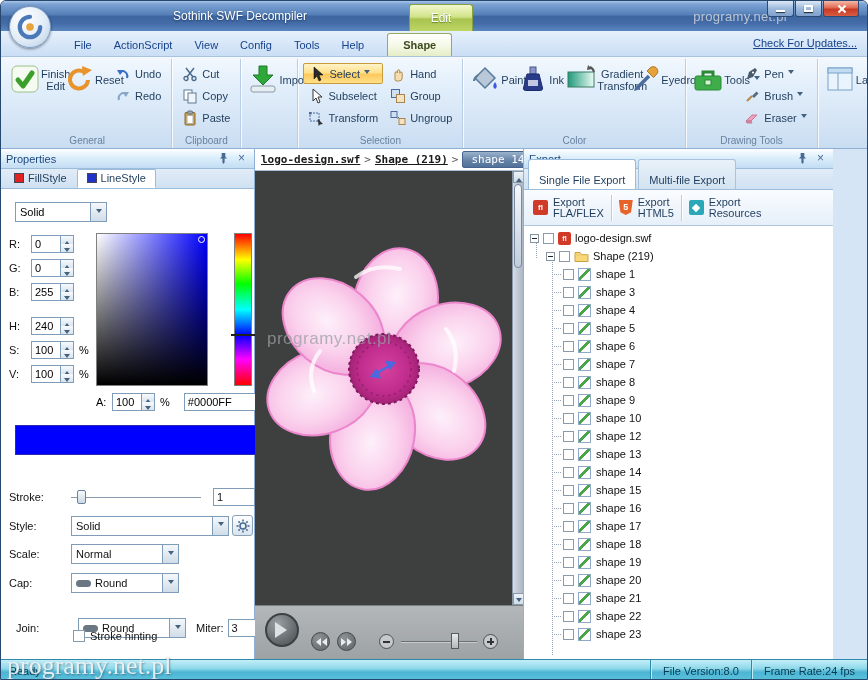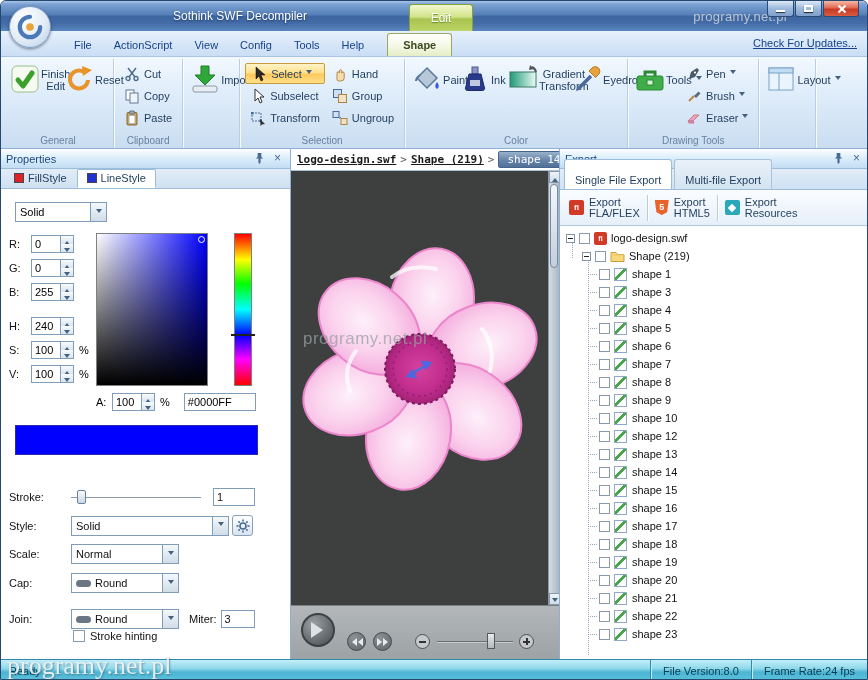--- a/index.html
+++ b/index.html
@@ -53,21 +53,21 @@
   
   .main { display:flex; height:510px; }
 
   
   .panel-hd { height:20px; flex:none; background:linear-gradient(#fdfeff,#ddeffb 45%,#c3ddf3); border-bottom:1px solid #9cbcdc;
               display:flex; align-items:center; padding:0 5px; color:#1e477e; }
   .panel-hd .hd-title { flex:1; }
   .hd-ico { width:15px; height:14px; margin-left:3px; color:#4a6a94; text-align:center; line-height:13px; font-size:12px; }
 
   
-  .props { width:290px; flex:none; background:#eef5fc; border-right:1px solid #8fb0d4; display:flex; flex-direction:column; }
+  .props { width:254px; flex:none; background:#eef5fc; border-right:1px solid #8fb0d4; display:flex; flex-direction:column; }
   .prop-tabs { height:20px; flex:none; display:flex; align-items:flex-end; background:linear-gradient(#e2ecf7,#cfe1f2); border-bottom:1px solid #9cbcdc; padding-left:3px; }
   .ptab { display:flex; align-items:center; padding:2px 9px 3px; color:#1e3c5c; border:1px solid transparent; }
   .ptab.active { background:#fff; border-color:#9cbcdc; border-bottom-color:#fff; border-radius:2px 2px 0 0; }
   .chip { width:10px; height:10px; margin-right:4px; border:1px solid #445; }
   .prop-body { flex:1; background:#fff; position:relative; }
 
   .field { height:18px; border:1px solid #7f9db9; background:#fff; display:flex; align-items:center; padding:0 3px; }
   .spin { width:13px; height:18px; border:1px solid #7f9db9; border-left:none; display:flex; flex-direction:column; }
   .spin i { flex:1; background:linear-gradient(#f8fafc,#d8e4ee); position:relative; }
   .spin i::after { content:''; position:absolute; left:3px; border:3px solid transparent; }
@@ -229,20 +229,36 @@
               <path d="M9 17 l5 6 L23 10" stroke="#3aa02a" stroke-width="5" fill="none" stroke-linecap="round" stroke-linejoin="round"></path>
             </svg></span>
         <span>Finish Edit</span>
       </div>
       <div class="bigbtn w46">
         <span class="bicon"><svg viewBox="0 0 32 32" width="32" height="32">
               <path d="M25 17 a9 9 0 1 1 -4 -8" fill="none" stroke="#e8942a" stroke-width="4"></path>
               <polygon points="19,3 29,7 20,13" fill="#e8942a"></polygon>
             </svg></span>
         <span>Reset</span>
+      </div>
+      <div class="col">
+        <div class="smallbtn">
+          <span class="sicon"><svg viewBox="0 0 16 16" width="16" height="16">
+                <path d="M12 12 a5 5 0 0 0 -6.5 -6.5" fill="none" stroke="#3a6ec8" stroke-width="2"></path>
+                <polygon points="2,4 9,4 5,9" fill="#3a6ec8"></polygon>
+              </svg></span>
+          <span>Undo</span>
+        </div>
+        <div class="smallbtn">
+          <span class="sicon"><svg viewBox="0 0 16 16" width="16" height="16">
+                <path d="M4 12 a5 5 0 0 1 6.5 -6.5" fill="none" stroke="#8aa6c8" stroke-width="2"></path>
+                <polygon points="14,4 7,4 11,9" fill="#8aa6c8"></polygon>
+              </svg></span>
+          <span>Redo</span>
+        </div>
       </div>
       <div class="rgroup-label">General</div>
     </div>
 
     <div class="rgroup">
       <div class="col">
         <div class="smallbtn">
           <span class="sicon"><svg viewBox="0 0 16 16" width="16" height="16">
                 <path d="M4 2 L11 11 M12 2 L5 11" stroke="#4a6a8a" stroke-width="1.4"></path>
                 <circle cx="4" cy="12.5" r="2" fill="none" stroke="#4a6a8a" stroke-width="1.3"></circle>
@@ -573,21 +589,21 @@
           <span class="plabel">Cap:</span>
           <span class="ddl" style="width:108px;margin-left:16px;">
             <span class="cap-shape"></span>
             <span class="ddl-txt">Round</span>
             <span class="ddl-btn">
                 <span class="dd-arrow"></span>
               </span>
           </span>
         </div>
 
-        <div class="prow" style="top:420px;">
+        <div class="prow" style="top:429px;margin-left:7px;">
           <span class="plabel">Join:</span>
           <span class="ddl" style="width:108px;margin-left:16px;">
             <span class="cap-shape"></span>
             <span class="ddl-txt">Round</span>
             <span class="ddl-btn">
                 <span class="dd-arrow"></span>
               </span>
           </span>
           <span style="margin-left:10px;">Miter:</span>
           <span class="field" style="width:34px;margin-left:4px;">3</span>

